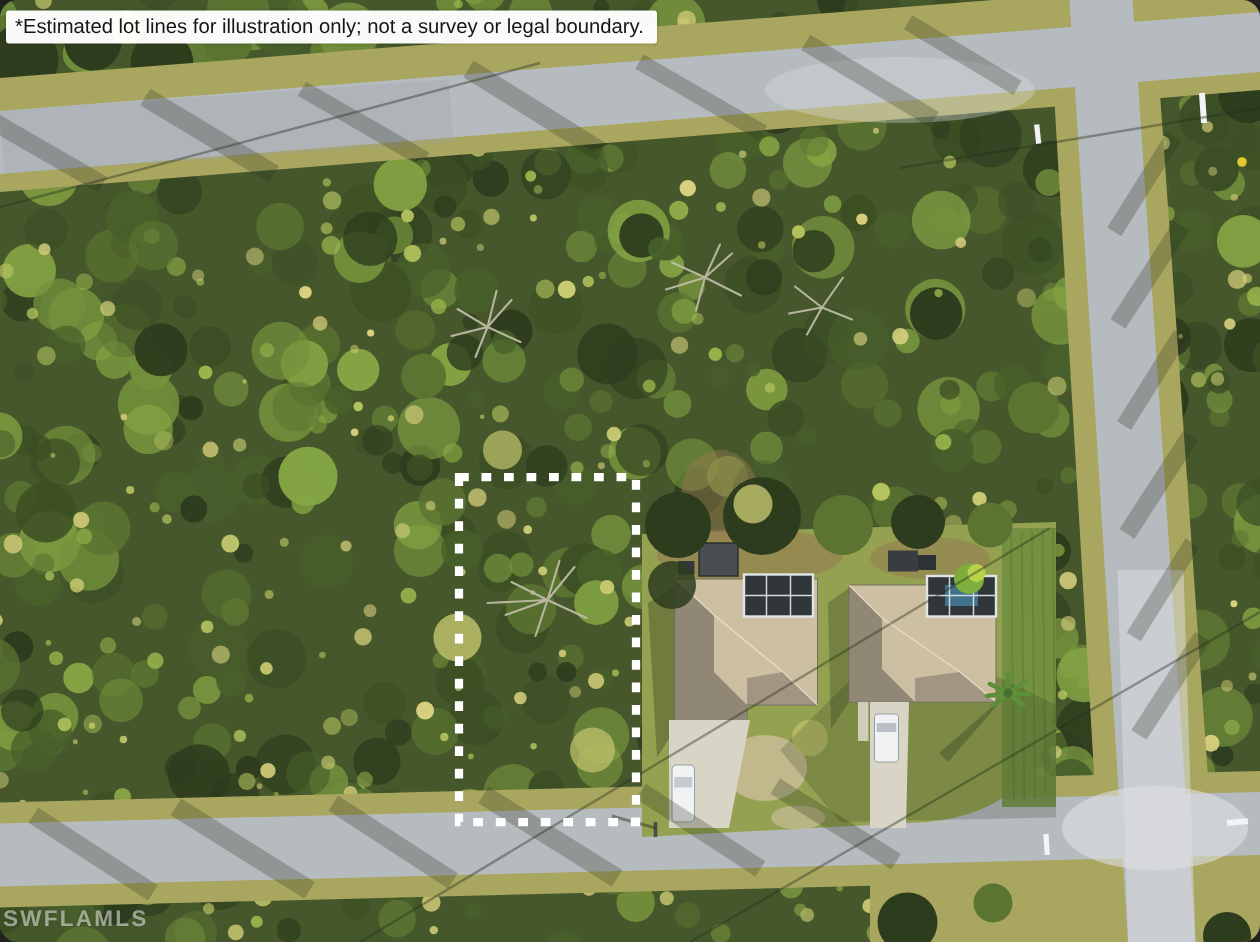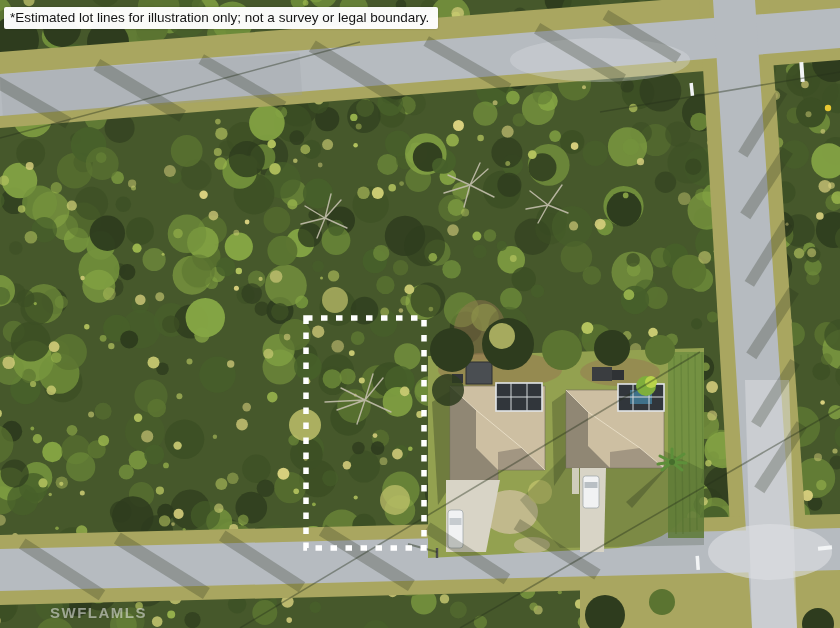--- a/index.html
+++ b/index.html
@@ -1,17 +1,17 @@
 <!DOCTYPE html>
 <html style="--forest-base: #46582b; --forest-dark: #2e3c1e; --forest-mid: #5b7431; --forest-light: #85a544; --forest-bright: #c4c56e; --grass-verge: #a9a660; --lawn: #93a150; --lawn-dark: #6f8e3f; --road: #b6bbc0; --road-light: #dde0e2; --roof-light: #cdbfa2; --roof-dark: #857c6c; --cage: #31363b; --pool: #4486a5; --driveway: #d8d4c6; --dirt: #977851; --sand: #c9bd97; --car: #f1f2f3; --shadow: #25301a; --marking: #f2f4f5; --sign: #e8c832;"><head>
 <meta charset="utf-8">
 <style>
   html,body{margin:0;padding:0;background:#222;}
   #stage{position:relative;width:840px;height:628px;overflow:hidden;
-         font-family:"Liberation Sans",sans-serif;background:var(--forest-base,#44552a);}
+         font-family:"Liberation Sans",sans-serif;background:var(--forest-base,#44552a);border-radius:12px;}
   #stage svg{position:absolute;left:0;top:0;}
   
   .road{fill:var(--road);}
   .road-light{fill:var(--road-light);}
   .verge{fill:var(--grass-verge);}
   .lawn{fill:var(--lawn);}
   .lawn-dark{fill:var(--lawn-dark);}
   .roof{fill:var(--roof-light);stroke:#6f685c;stroke-width:.6;}
   .facet{fill:var(--roof-dark);}
   .cage{fill:var(--cage);}
@@ -29,21 +29,21 @@
   .mid-tree{fill:var(--forest-mid);}
   .bright-tree{fill:var(--forest-bright);}
   .skel{stroke:#c3beac;stroke-width:1.4;stroke-linecap:round;opacity:.9;}
   .ridge{stroke:#efe6d0;stroke-width:1;opacity:.75;}
 
   .banner{position:absolute;left:4px;top:7px;background:rgba(255,255,255,.97);
           color:#151515;font-size:13.5px;line-height:15px;padding:3px 9px 4px 6px;
           border-radius:2px;white-space:nowrap;box-shadow:0 0 2px rgba(0,0,0,.25);}
   .watermark{position:absolute;left:2px;top:604px;color:rgba(255,255,255,.5);
              font-size:15px;font-weight:bold;letter-spacing:1.5px;
-             text-shadow:0 0 2px rgba(0,0,0,.15);margin-left:48px;}
+             text-shadow:0 0 2px rgba(0,0,0,.15);}
 </style>
 </head>
 <body>
 
 <div id="stage">
 <svg width="840" height="628" viewBox="0 0 840 628">
 
   <g>
         <circle cx="195.4" cy="581.9" r="14.8" fill="#85a544" opacity="0.52"></circle>
         <circle cx="726.0" cy="223.9" r="5.8" fill="#2e3c1e" opacity="0.99"></circle>

